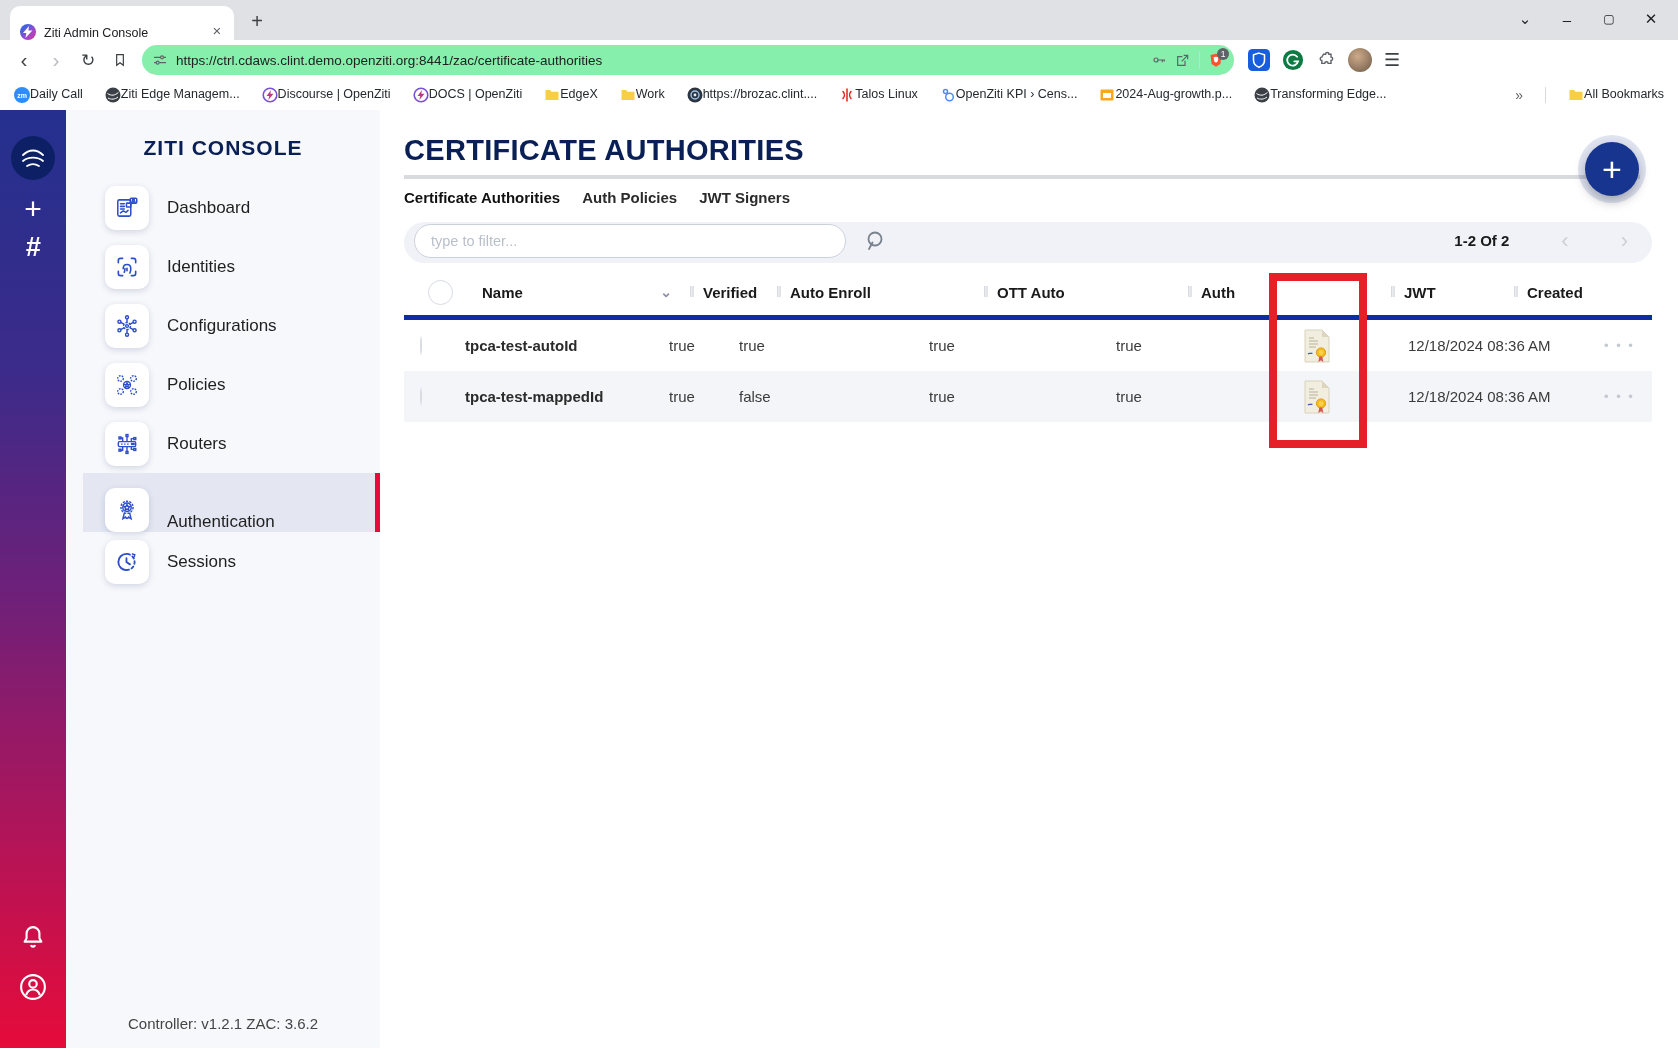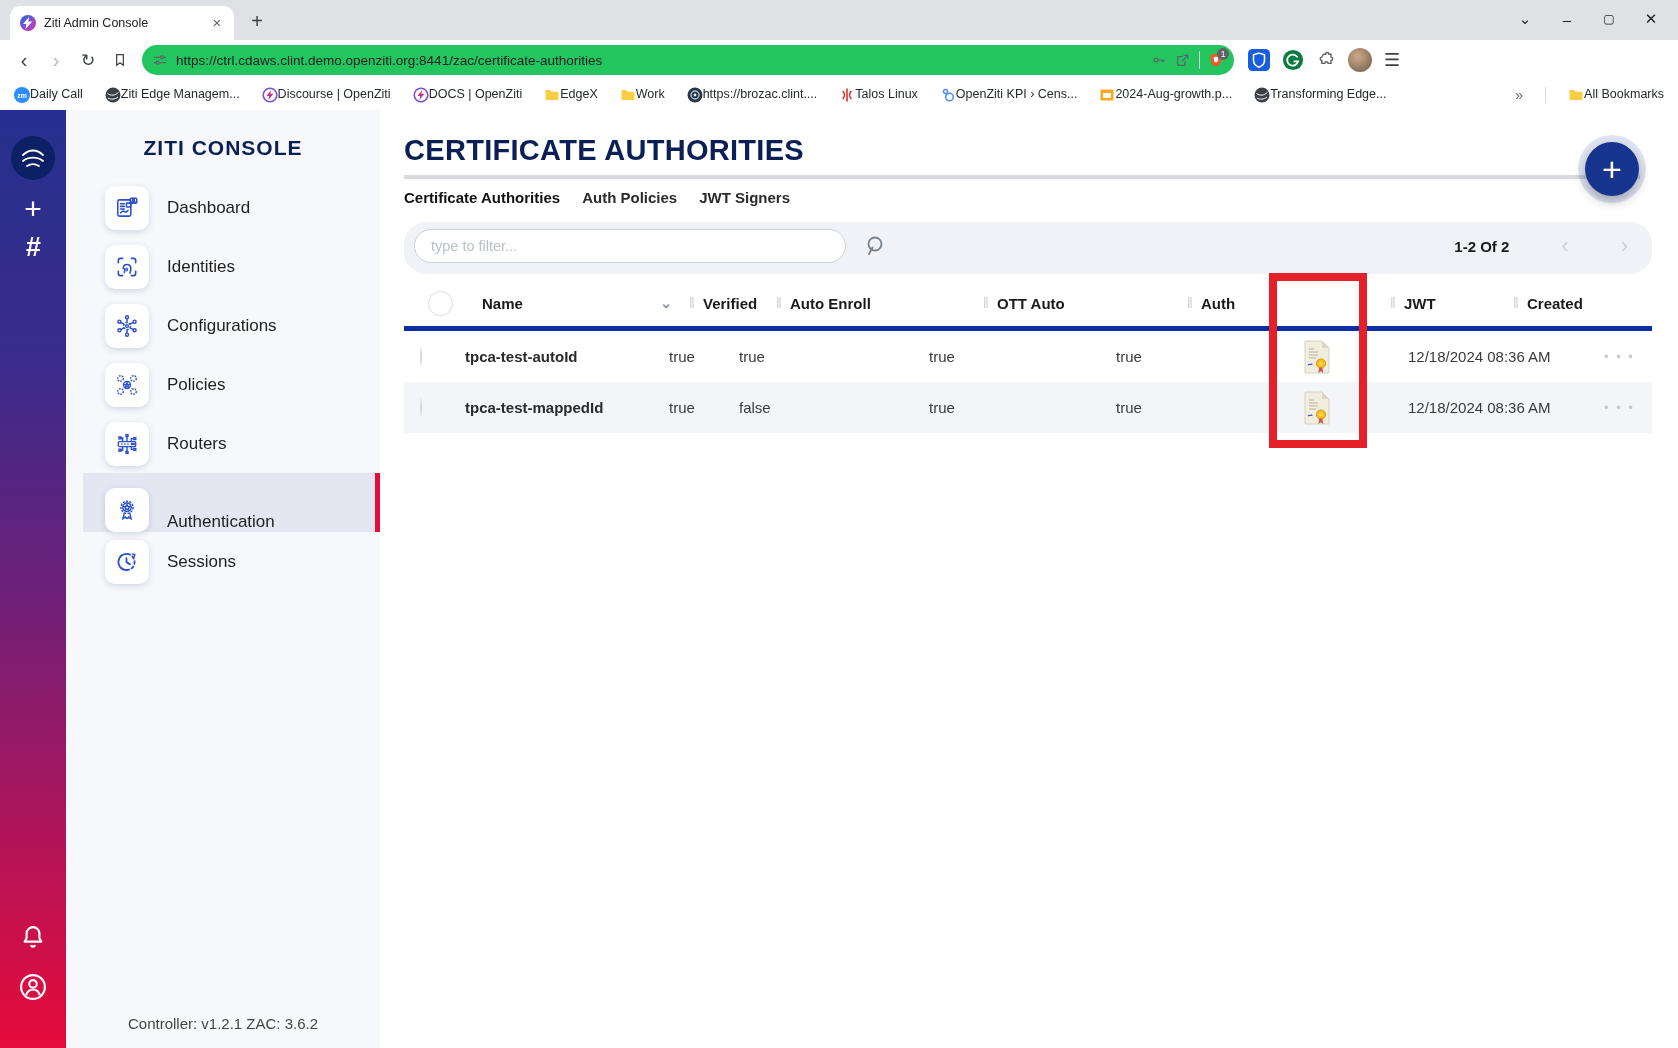--- a/index.html
+++ b/index.html
@@ -1,32 +1,32 @@
 <!DOCTYPE html>
 <html><head>
 <meta charset="utf-8">
 <style>
   * { box-sizing: border-box; margin: 0; padding: 0; }
   html,body { width:1678px; height:1048px; overflow:hidden; }
   body { font-family:"Liberation Sans", sans-serif; background:#fff; position:relative; }
 
   
   .tabstrip { position:absolute; left:0; top:0; width:1678px; height:40px; background:#dfe1e5; display:flex; align-items:flex-end; }
-  .tab { position:relative; margin-left:10px; width:224px; height:34px; background:#fff; border-radius:10px 10px 0 0; display:flex; align-items:center; padding:0 8px 0 10px; gap:8px; }
+  .tab { position:relative; margin-left:10px; width:224px; height:34px; background:#fff; border-radius:10px 10px 0 0; display:flex; align-items:flex-end; padding:0 8px 0 10px; gap:8px; }
   .tab-title { flex:1; font-size:12.5px; color:#202124; white-space:nowrap; overflow:hidden; }
   .tab-close { font-size:15px; color:#5f6368; width:18px; height:18px; line-height:17px; text-align:center; border-radius:50%; }
   .newtab { width:30px; height:30px; margin:0 0 4px 8px; font-size:20px; color:#3c4043; display:flex; align-items:center; justify-content:center; border-radius:50%; }
   .wincontrols { position:absolute; right:6px; top:0; height:38px; display:flex; align-items:center; color:#202124; }
   .wincontrols span { width:42px; text-align:center; font-size:15px; }
   .favicon { width:16px; height:16px; border-radius:50%; background:linear-gradient(135deg,#3d63e0 20%,#a546c8 65%,#d6317f); display:flex; align-items:center; justify-content:center; flex:none; }
 
   .toolbar { position:absolute; left:0; top:40px; width:1678px; height:40px; background:#fff; display:flex; align-items:center; padding:0 8px; }
   .navbtn { width:32px; height:32px; display:flex; align-items:center; justify-content:center; font-size:21px; color:#3c4043; border-radius:50%; flex:none; }
   .navbtn.fwd { color:#b8bcc1; }
-  .urlpill { flex:none; width:1092px; height:30px; margin-left:6px; background:#22c55e; border-radius:15px; display:flex; align-items:center; padding:0 10px; gap:8px; }
+  .urlpill { flex:none; width:1092px; height:30px; margin-left:6px; background:#86efac; border-radius:15px; display:flex; align-items:center; padding:0 10px; gap:8px; }
   .urltext { flex:1; font-size:13.5px; color:#202124; white-space:nowrap; overflow:hidden; }
   .pill-div { width:1px; height:18px; background:#d0d3d8; }
   .ext-icons { display:flex; align-items:center; gap:12px; margin-left:14px; }
   .badge1 { position:absolute; right:-5px; top:-4px; background:#5f6368; color:#fff; font-size:8.5px; width:12px; height:12px; border-radius:50%; text-align:center; line-height:12px; }
   .avatar { width:24px; height:24px; border-radius:50%; background:radial-gradient(circle at 40% 35%, #cdab8a, #6d5847); }
   .menu3 { font-size:18px; color:#3c4043; letter-spacing:0; }
 
   .bookmarksbar { position:absolute; left:0; top:80px; width:1678px; height:30px; background:#fff; display:flex; align-items:center; padding:0 14px; gap:22px; box-shadow:0 1px 2px rgba(0,0,0,.08); }
   .bm { display:flex; align-items:flex-start; font-size:12.5px; color:#24292e; white-space:nowrap; }
   .bm-spacer { flex:1; }
@@ -54,21 +54,21 @@
 
   
   .main { position:absolute; left:380px; top:110px; width:1298px; height:938px; background:#fff; padding:0 26px 0 24px; }
   .page-title { margin-top:24px; font-size:29px; font-weight:800; color:#0a1f56; letter-spacing:.3px; }
   .title-underline { height:4px; background:#d8dade; margin-top:8px; margin-right:12px; }
   .subtabs { display:flex; gap:22px; margin-top:10px; }
   .subtab { font-size:15px; font-weight:600; color:#2b2b2b; cursor:pointer; }
   .subtab.active { font-weight:700; color:#111; }
   .add-btn { position:absolute; right:39px; top:32px; width:54px; height:54px; border-radius:50%; background:#17348f; color:#fff; font-size:34px; font-weight:300; display:flex; align-items:center; justify-content:center; box-shadow:0 0 0 7px rgba(23,52,143,.13), 0 5px 12px rgba(0,0,0,.3); cursor:pointer; }
 
-  .filter-bar { margin-top:16px; height:52px; background:#f0f2f7; border-radius:22px; display:flex; align-items:center; padding:0 24px 4px 10px; }
+  .filter-bar { margin-top:16px; height:41px; background:#f0f2f7; border-radius:22px; display:flex; align-items:center; padding:0 24px 4px 10px; }
   .filter-input { width:432px; height:34px; border:1px solid #ccd2dc; border-radius:17px; background:#fff; padding:0 16px; font-size:14.5px; color:#333; font-family:"Liberation Sans",sans-serif; outline:none; }
   .filter-input::placeholder { color:#b9bfca; }
   .search-btn { margin-left:18px; cursor:pointer; display:flex; }
   .pag { margin-left:auto; display:flex; align-items:center; }
   .pag-range { font-size:15px; font-weight:700; color:#1a1a1a; }
   .pag-arrow { font-size:22px; color:#ccd0d8; margin-left:52px; cursor:pointer; }
 
   .grid-row { display:grid; grid-template-columns:61px 204px 70px 190px 187px 186px 106px 196px 1fr; align-items:center; }
   .thead { height:46px; margin-top:6px; font-size:15px; font-weight:700; color:#1a1a1a;gap:17px; }
   .th { position:relative; display:flex; align-items:center; }

